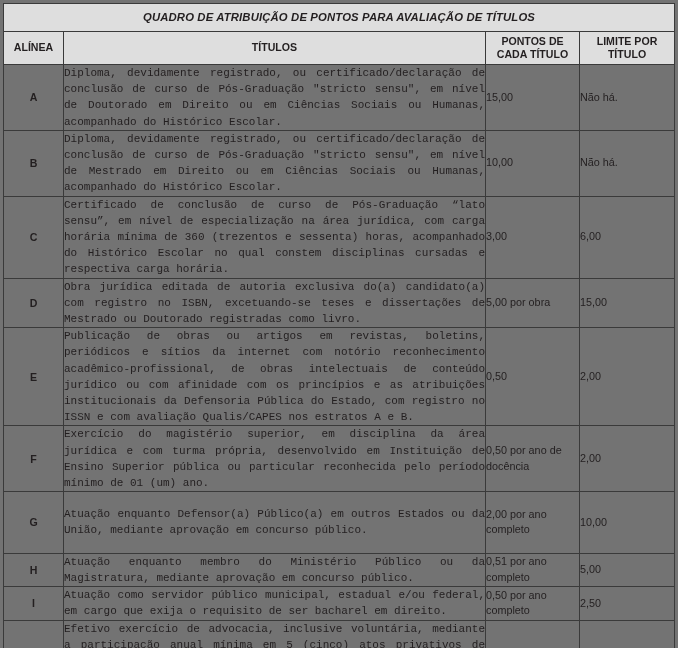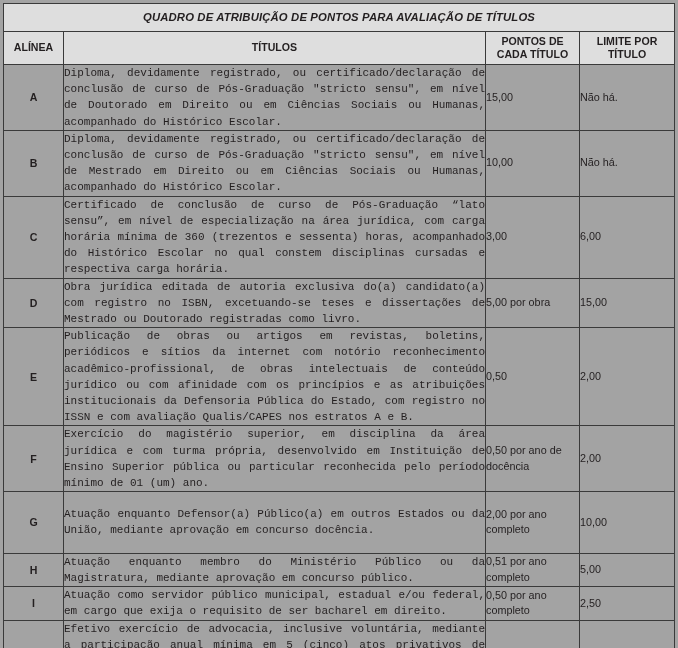--- a/index.html
+++ b/index.html
@@ -13,21 +13,21 @@
     font-family: "Liberation Sans", sans-serif;
     color: #231f20;
     overflow: hidden;
   }
 
   .sheet {
     box-sizing: border-box;
     width: 678px;
     height: 648px;
     padding: 3px 4px 3px 3px;
-    background: #a3a3a3;
+    background: #737373;
   }
 
   table.points-table {
     width: 671px;
     border-collapse: collapse;
     table-layout: fixed;
     border: 1.3px solid #2b2b2b;
   }
 
   table.points-table td,
@@ -171,21 +171,21 @@
 
       <tr>
         <td class="cell-alinea">F</td>
         <td class="cell-titulo">Exercício do magistério superior, em disciplina da área jurídica e com turma própria, desenvolvido em Instituição de Ensino Superior pública ou particular reconhecida pelo período mínimo de 01 (um) ano.</td>
         <td class="cell-num">0,50 por ano de docência</td>
         <td class="cell-num">2,00</td>
       </tr>
 
       <tr>
         <td class="cell-alinea">G</td>
-        <td class="cell-titulo tall">Atuação enquanto Defensor(a) Público(a) em outros Estados ou da União, mediante aprovação em concurso docência.</td>
+        <td class="cell-titulo tall">Atuação enquanto Defensor(a) Público(a) em outros Estados ou da União, mediante aprovação em concurso público.</td>
         <td class="cell-num">2,00 por ano completo</td>
         <td class="cell-num">10,00</td>
       </tr>
 
       <tr>
         <td class="cell-alinea">H</td>
         <td class="cell-titulo">Atuação enquanto membro do Ministério Público ou da Magistratura, mediante aprovação em concurso público.</td>
         <td class="cell-num">0,51 por ano completo</td>
         <td class="cell-num">5,00</td>
       </tr>

